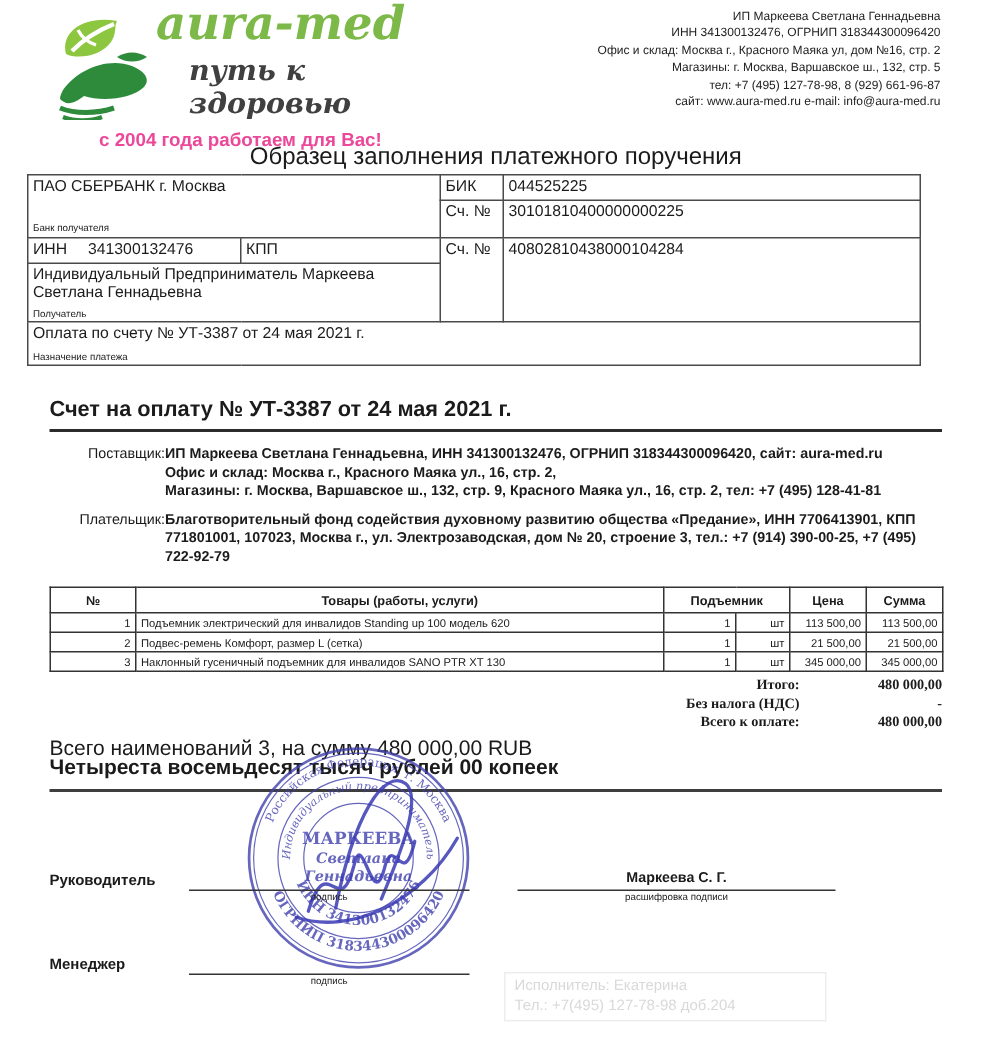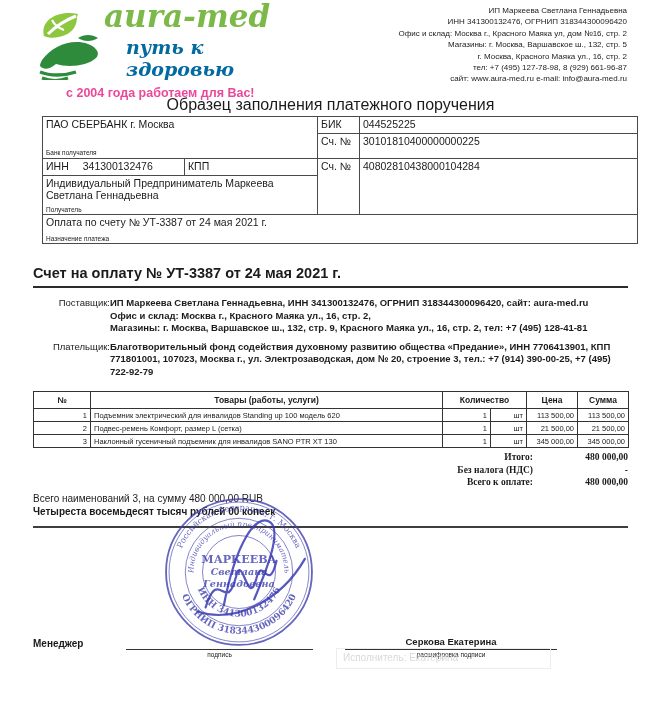--- a/index.html
+++ b/index.html
@@ -6,28 +6,28 @@
   .page{position:relative;width:660px;height:706px;background:#fff;overflow:hidden;
         font-family:"Liberation Sans",sans-serif;color:#1b1b1b;}
 
   
   .header{position:relative;height:94px;}
   .logo{position:absolute;left:38px;top:2px;width:240px;height:92px;}
   .logo-icon{position:absolute;left:0;top:6px;}
   .brand{position:absolute;left:66px;top:-4px;font-family:"DejaVu Serif",serif;
          font-style:italic;font-weight:bold;font-size:31px;color:#7cb948;}
   .tagline{position:absolute;left:88px;top:34px;font-family:"DejaVu Serif",serif;
-           font-style:italic;font-weight:bold;font-size:19px;color:#0369a1;}
+           font-style:italic;font-weight:bold;font-size:19px;color:#404040;}
   .slogan{position:absolute;left:28px;top:68px;font-size:12.5px;font-weight:bold;color:#ec4899;white-space:nowrap;margin-top:16px;}
   .company-info{position:absolute;right:33px;top:5px;text-align:right;font-size:8px;
                 line-height:11.4px;color:#222;}
 
   
   .caption{width:595px;margin:2px 0 0 33px;text-align:center;font-size:16px;font-weight:normal;}
-  table.bank{margin:2px 0 0 42px;border-collapse:collapse;table-layout:fixed;width:595px;}
+  table.bank{margin:2px 0 0 18px;border-collapse:collapse;table-layout:fixed;width:595px;}
   table.bank td{border:1px solid #4a4a4a;vertical-align:top;padding:1px 3px;font-size:10.5px;}
   table.bank .cellflex{display:flex;flex-direction:column;justify-content:space-between;}
   .cell-sub{font-size:6.5px;color:#222;}
   .inn-val{margin-left:14px;}
   td.lblcell{font-size:10.5px;}
 
   
   .invoice-title{margin:21px 0 0 33px;font-size:14.5px;font-weight:bold;}
   .title-rule{margin:5px 0 0 33px;width:595px;border-top:2px solid #2b2b2b;}
 
@@ -44,21 +44,21 @@
   .c-num{text-align:right;}
   .c-name{text-align:left;}
   .c-qty,.c-unit,.c-price,.c-sum{text-align:right;}
 
   
   .totals{width:595px;margin:3px 0 0 33px;font-family:Liberation Serif, serif;}
   .tot-row{display:flex;justify-content:flex-end;font-size:9.5px;font-weight:bold;line-height:12.5px;}
   .tot-value{width:95px;text-align:right;}
 
   
-  .summary{margin:3px 0 0 33px;font-size:10px;line-height:13px;}
+  .summary{margin:3px 0 0 33px;font-size:14px;line-height:13px;}
   .summary .words{font-weight:bold;}
   .rule2{margin:8px 0 0 33px;width:595px;border-top:2px solid #3e3e3e;}
 
   
   .sig-area{position:absolute;left:33px;top:496px;width:595px;height:208px;}
   .stamp{position:absolute;left:130px;top:0px;}
   .sig-row{position:absolute;left:0;width:557px;display:flex;}
   .sig-row.director{top:84px;}
   .sig-row.manager{top:140px;}
   .sig-label{width:93px;flex:none;font-size:10px;font-weight:bold;padding-top:2px;}
@@ -91,21 +91,20 @@
       </svg>
       <div class="brand">aura-med</div>
       <div class="tagline">путь к здоровью</div>
       <div class="slogan">с 2004 года работаем для Вас!</div>
     </div>
     <div class="company-info">
       <div>ИП Маркеева Светлана Геннадьевна</div>
       <div>ИНН 341300132476, ОГРНИП 318344300096420</div>
       <div>Офис и склад: Москва г., Красного Маяка ул, дом №16, стр. 2</div>
       <div>Магазины: г. Москва,  Варшавское  ш., 132,  стр. 5</div>
-      <div>г. Москва, Красного Маяка ул., 16, стр.  2</div>
       <div>тел: +7 (495) 127-78-98, 8 (929) 661-96-87</div>
       <div>сайт: www.aura-med.ru    e-mail: info@aura-med.ru</div>
     </div>
   </div>
 
   <div class="caption">Образец заполнения платежного поручения</div>
 
   <table class="bank">
     <colgroup>
         <col style="width:142px">
@@ -177,21 +176,21 @@
         <col style="width:352px">
         <col style="width:48px">
         <col style="width:36px">
         <col style="width:51px">
         <col style="width:51px">
       </colgroup>
     <tbody>
         <tr>
       <th>№</th>
       <th>Товары (работы, услуги)</th>
-      <th colspan="2">Количество</th>
+      <th colspan="2">Подъемник</th>
       <th>Цена</th>
       <th>Сумма</th>
     </tr>
     <tr>
       <td class="c-num">1</td>
       <td class="c-name">Подъемник электрический для инвалидов Standing up 100 модель 620</td>
       <td class="c-qty">1</td>
       <td class="c-unit">шт</td>
       <td class="c-price">113 500,00</td>
       <td class="c-sum">113 500,00</td>
@@ -258,32 +257,41 @@
         <text font-size="9" font-weight="bold"><textPath href="#arcBotInner" startOffset="50%" text-anchor="middle">ИНН 341300132476</textPath></text>
         <text x="75" y="66" text-anchor="middle" font-size="11" font-weight="bold">МАРКЕЕВА</text>
         <text x="75" y="78" text-anchor="middle" font-size="9.5" font-weight="bold" font-style="italic">Светлана</text>
         <text x="75" y="90" text-anchor="middle" font-size="9.5" font-weight="bold" font-style="italic">Геннадьевна</text>
       </g>
       <path d="M 42,110 C 55,68 62,118 72,80 C 78,54 84,112 92,82 C 98,57 104,98 112,64
                M 60,108 C 72,46 92,16 106,26 C 118,36 100,78 90,102
                M 34,114 C 70,126 116,104 140,62" stroke="#3a3ab5" stroke-width="2.2" fill="none" opacity="0.85" stroke-linecap="round"></path>
     </svg>
 
+    <div class="sig-row director">
+      <div class="sig-label">Руководитель</div>
+      <div class="sig-line">
+        <div class="line"></div>
+        <div class="sig-caption">подпись</div>
+      </div>
+      <div class="sig-gap"></div>
+      <div class="sig-name-block">
+        <div class="sig-name">Маркеева С. Г.</div>
+        <div class="sig-caption">расшифровка подписи</div>
+      </div>
+    </div>
 
     <div class="sig-row manager">
       <div class="sig-label">Менеджер</div>
       <div class="sig-line">
         <div class="line"></div>
         <div class="sig-caption">подпись</div>
       </div>
       <div class="sig-gap"></div>
-      <div class="sig-name-block">
-        <div class="sig-name">Серкова Екатерина</div>
-        <div class="sig-caption">расшифровка подписи</div>
-      </div>
     </div>
 
     <div class="executor">
       <div>Исполнитель: Екатерина</div>
+      <div>Тел.: +7(495) 127-78-98 доб.204</div>
     </div>
 
   </div>
 </div>
 
 </body></html>

